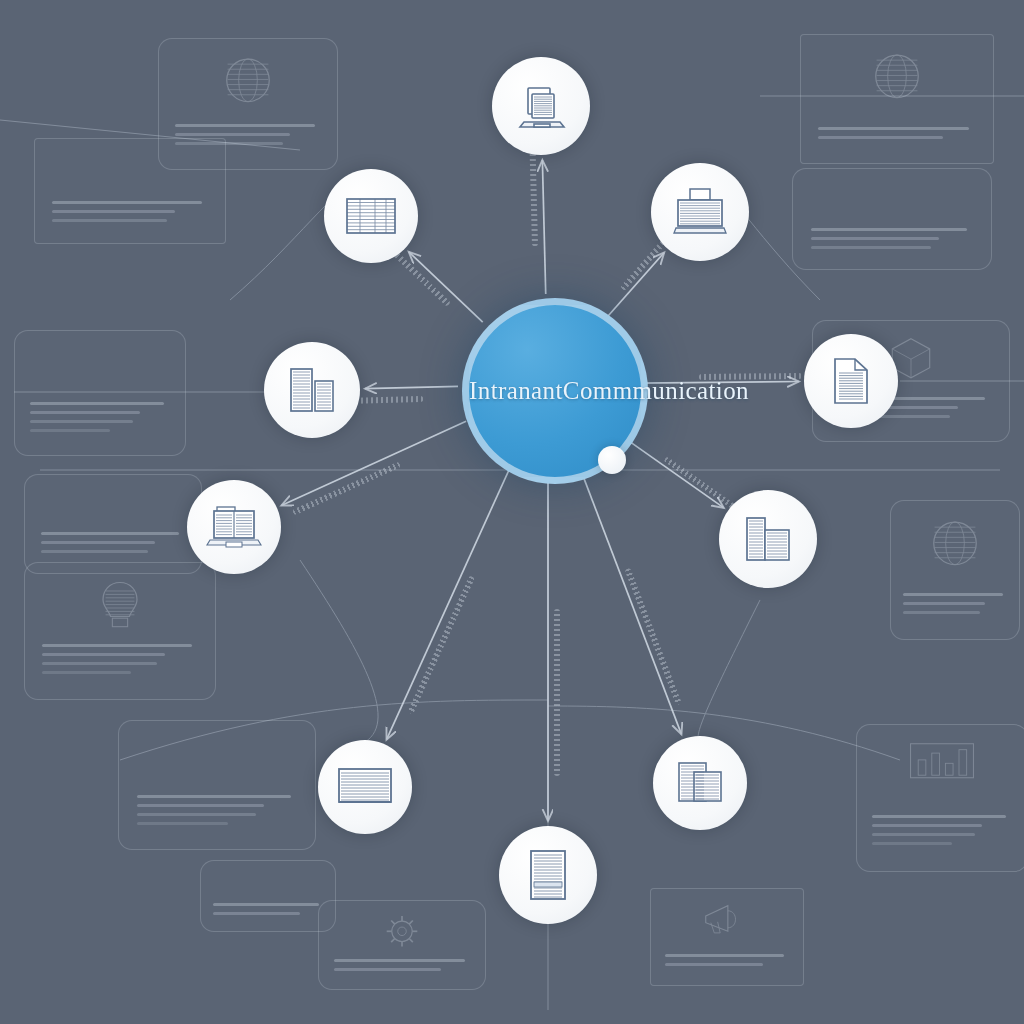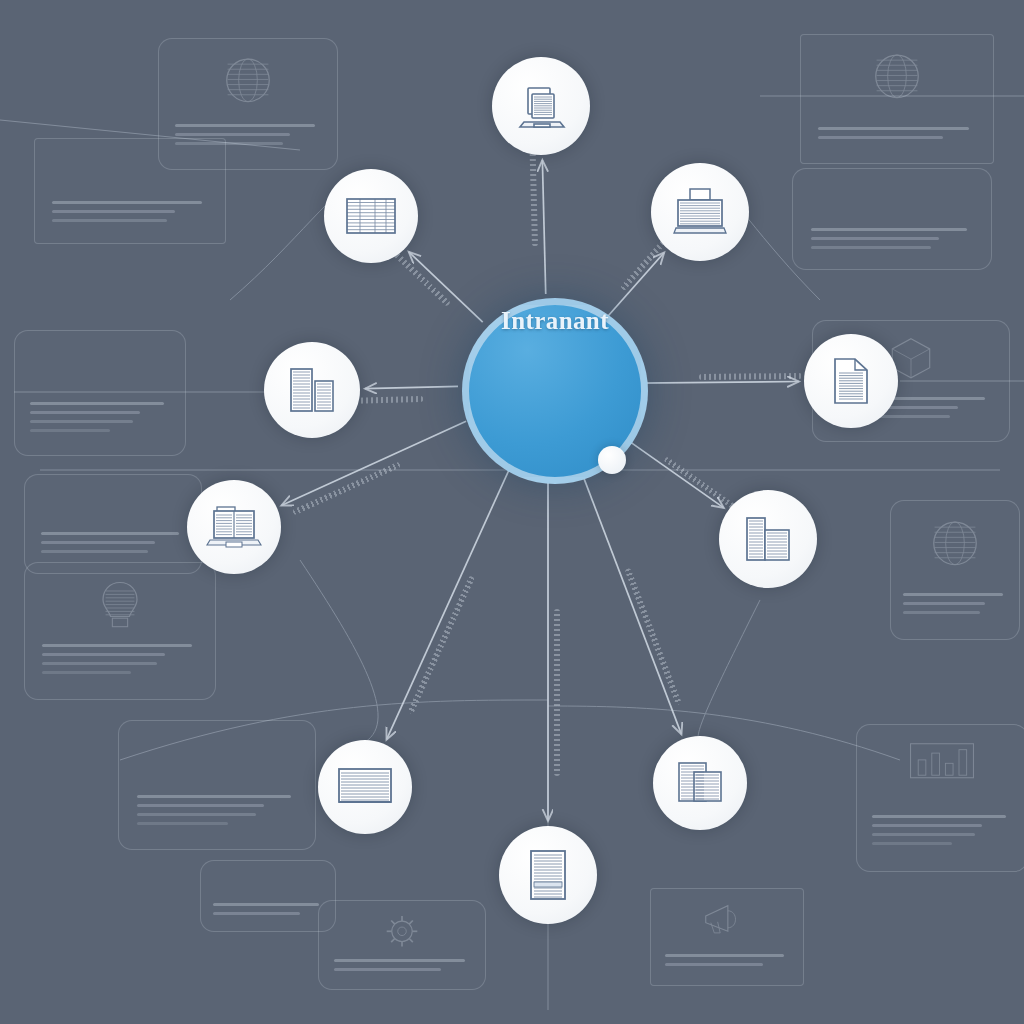--- a/index.html
+++ b/index.html
@@ -27,21 +27,21 @@
         background:radial-gradient(circle at 36% 30%, #ffffff 0%, #f6f8fa 62%, #e9edf2 100%);
         box-shadow:0 0 16px rgba(10,16,26,.22);
         display:flex;align-items:center;justify-content:center;}
   .node svg{display:block;}
 
   
   #hub{position:absolute;border-radius:50%;
        background:radial-gradient(circle at 34% 26%, #59aee0 0%, #3d9bd4 55%, #2f8cc7 100%);
        border:7px solid rgba(198,222,240,.72);
        box-shadow:0 0 42px rgba(18,60,94,.40);
-       display:flex;flex-direction:column;align-items:center;justify-content:flex-start;font-weight:bold;}
+       display:flex;flex-direction:row;align-items:center;justify-content:flex-start;}
   #hub .hl{color:#e9f3fb;font-size:25px;letter-spacing:.4px;
            line-height:1.30;text-align:center;
            text-shadow:0 1px 3px rgba(20,60,90,.45);}
   .hub-dot{position:absolute;border-radius:50%;
            background:radial-gradient(circle at 36% 32%,#ffffff,#e8eef4);
            box-shadow:0 0 10px rgba(10,16,26,.2);}
 
   
   .strip{position:absolute;height:6px;border-radius:3px;
          background:repeating-linear-gradient(90deg,
@@ -536,16 +536,17 @@
               <line x1="7" y1="49" x2="35" y2="49"></line>
             </g>
      <rect x="7" y="34" width="28" height="5" fill="#dbe4ef" stroke="#5c7391" stroke-width=".8"></rect>
           </svg>
         </span>
       </div>
     </div>
 
   <div id="hub" style="left: 462px; top: 298px; width: 172px; height: 172px;">
     <div class="hl">Intranant</div>
+    <div class="hl">Commmunication</div>
   </div>
   <div class="hub-dot" id="hubdot" style="left: 598px; top: 446px; width: 28px; height: 28px;"></div>
 
 </div>
 
 </body></html>

